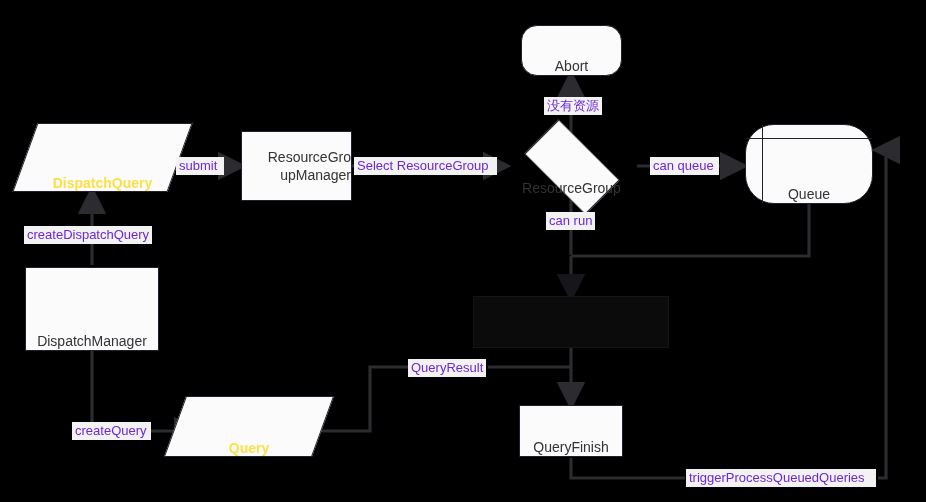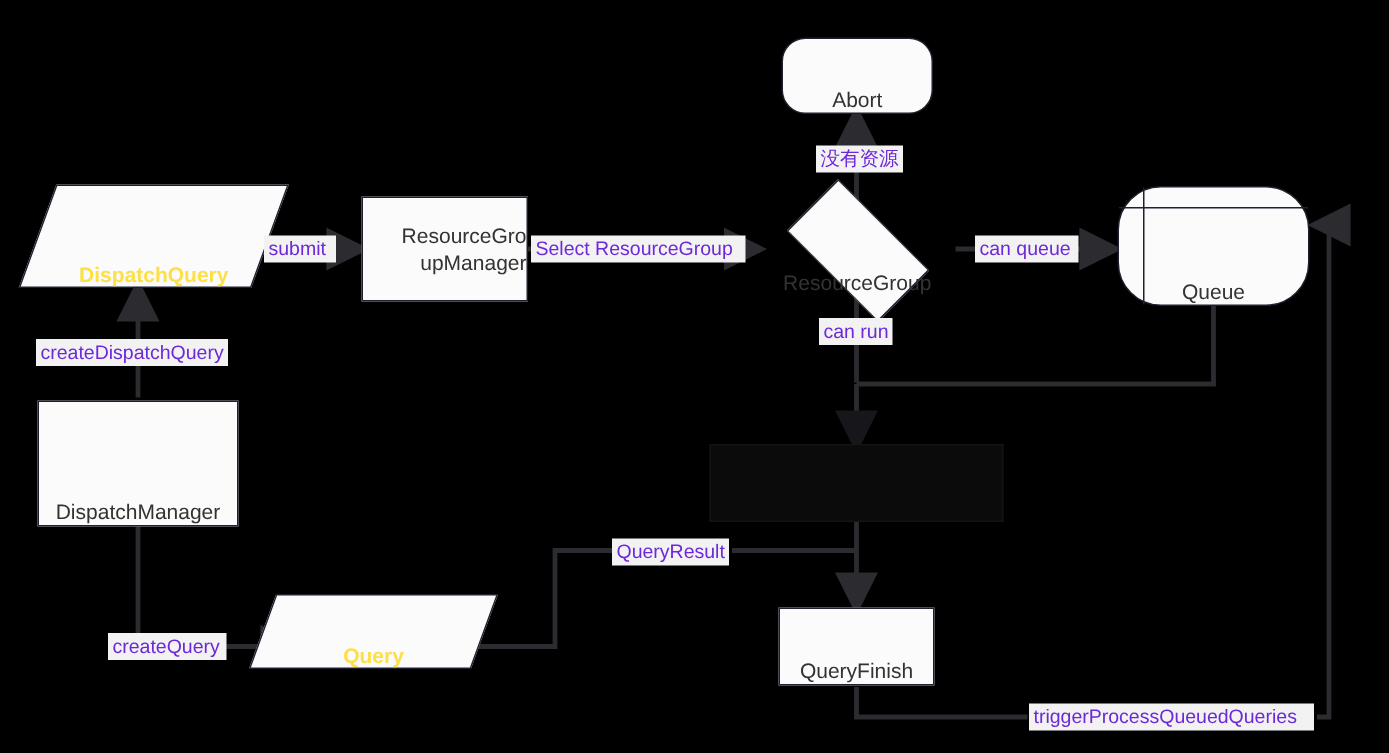--- a/index.html
+++ b/index.html
@@ -171,21 +171,21 @@
   <div class="node dbshape" style="left:745px; top:124px; width:128px; height:80px;">
     <span class="db-line-top"></span>
     <span class="db-line-left"></span>
     <span class="para-label">Queue</span>
   </div>
 
   <div class="node" style="left:25px; top:267px; width:134px; height:84px;">
     <span>DispatchManager</span>
   </div>
 
-  <div class="node parallelogram bold" style="left:175px; top:396px; width:148px; height:50px;">
+  <div class="node parallelogram bold" style="left:175px; top:396px; width:148px; height:61px;">
     <span class="para-shape"></span>
     <span class="para-label">Query</span>
   </div>
 
   <div class="node dark" style="left:473px; top:296px; width:196px; height:52px;">
     <span></span>
   </div>
 
   <div class="node" style="left:519px; top:405px; width:104px; height:52px;">
     <span>QueryFinish</span>

